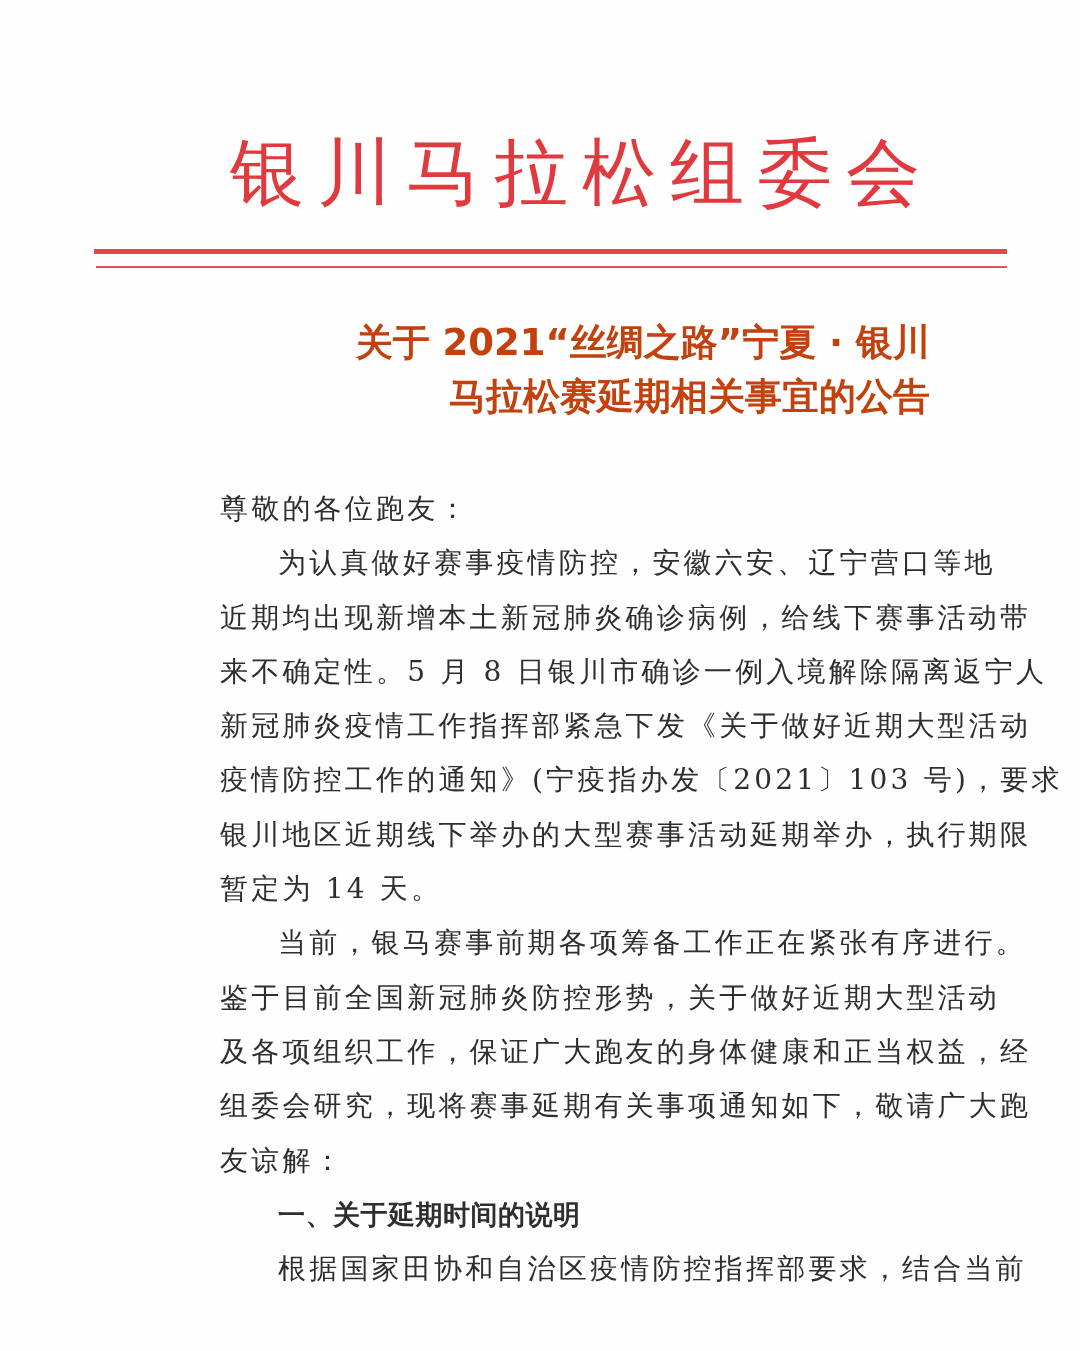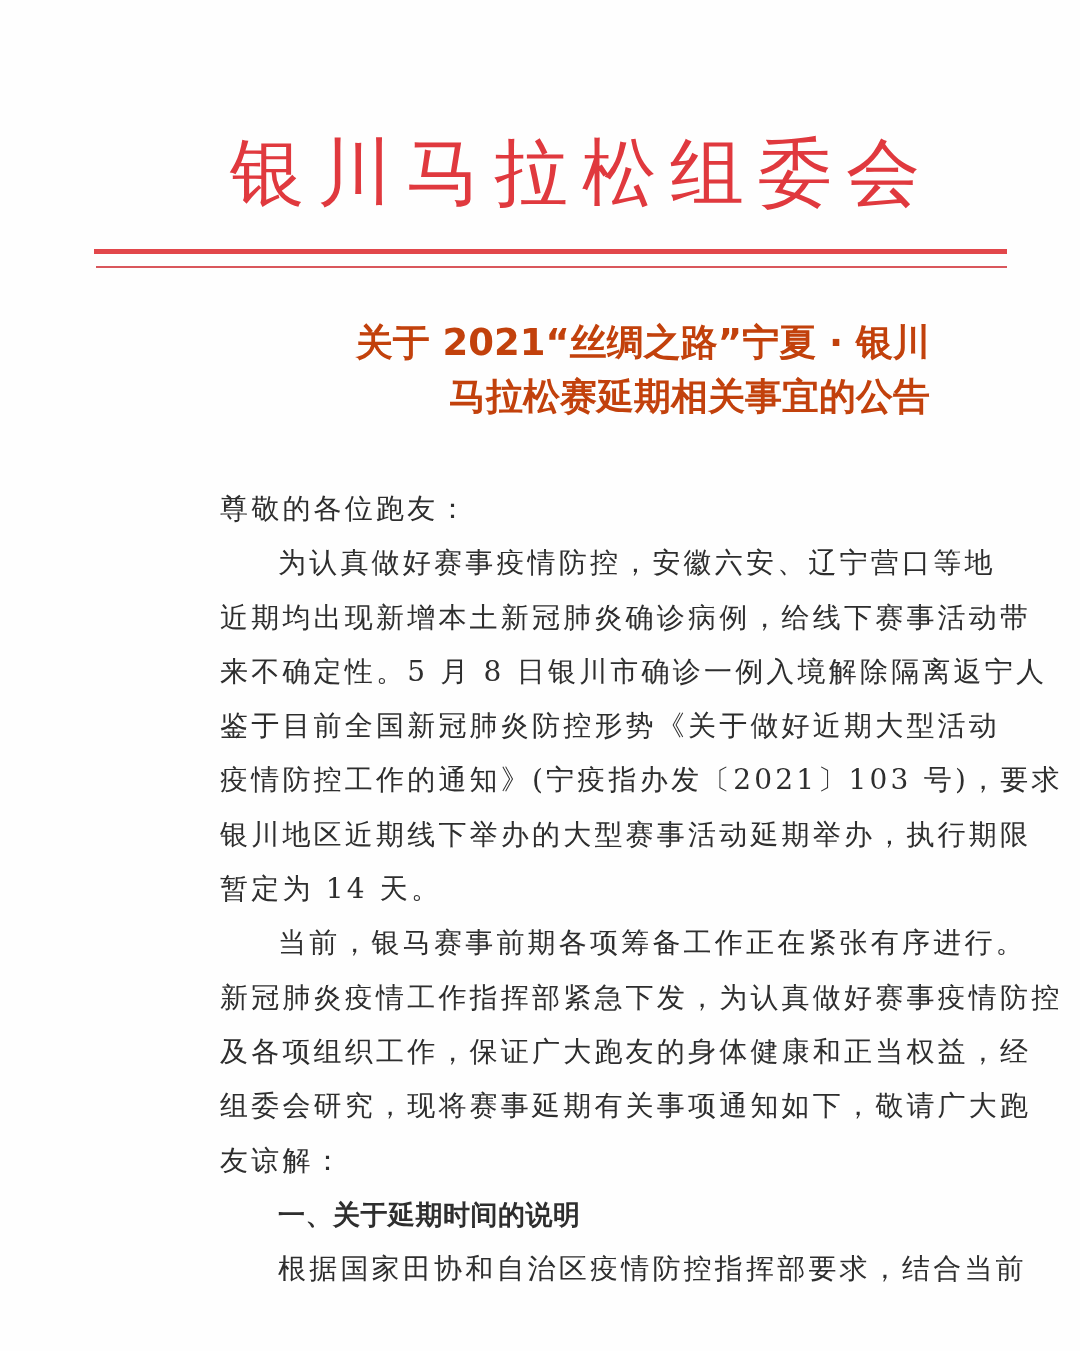--- a/index.html
+++ b/index.html
@@ -103,29 +103,29 @@
     <div>马拉松赛延期相关事宜的公告</div>
   </div>
 
   <div class="body-text">
     <div class="line">尊敬的各位跑友：</div>
 
     <div>
       <div class="line indent">为认真做好赛事疫情防控，安徽六安、辽宁营口等地</div>
       <div class="line">近期均出现新增本土新冠肺炎确诊病例，给线下赛事活动带</div>
       <div class="line">来不确定性。5 月 8 日银川市确诊一例入境解除隔离返宁人</div>
-      <div class="line">鉴于目前全国新冠肺炎防控形势《关于做好近期大型活动</div>
+      <div class="line">新冠肺炎疫情工作指挥部紧急下发《关于做好近期大型活动</div>
       <div class="line">疫情防控工作的通知》(宁疫指办发〔2021〕103 号)，要求</div>
       <div class="line">银川地区近期线下举办的大型赛事活动延期举办，执行期限</div>
       <div class="line">暂定为 14 天。</div>
     </div>
 
     <div>
       <div class="line indent">当前，银马赛事前期各项筹备工作正在紧张有序进行。</div>
-      <div class="line">新冠肺炎疫情工作指挥部紧急下发，为认真做好赛事疫情防控</div>
+      <div class="line">鉴于目前全国新冠肺炎防控形势，关于做好近期大型活动</div>
       <div class="line">及各项组织工作，保证广大跑友的身体健康和正当权益，经</div>
       <div class="line">组委会研究，现将赛事延期有关事项通知如下，敬请广大跑</div>
       <div class="line">友谅解：</div>
     </div>
 
     <div>
       <div class="line indent section-heading">一、关于延期时间的说明</div>
       <div class="line indent">根据国家田协和自治区疫情防控指挥部要求，结合当前</div>
     </div>
   </div>

